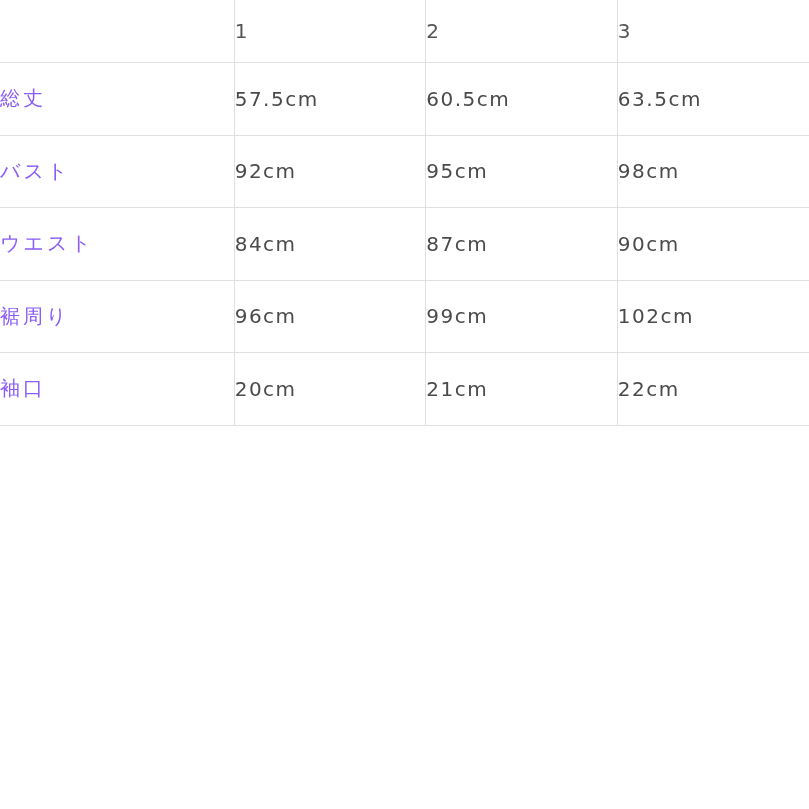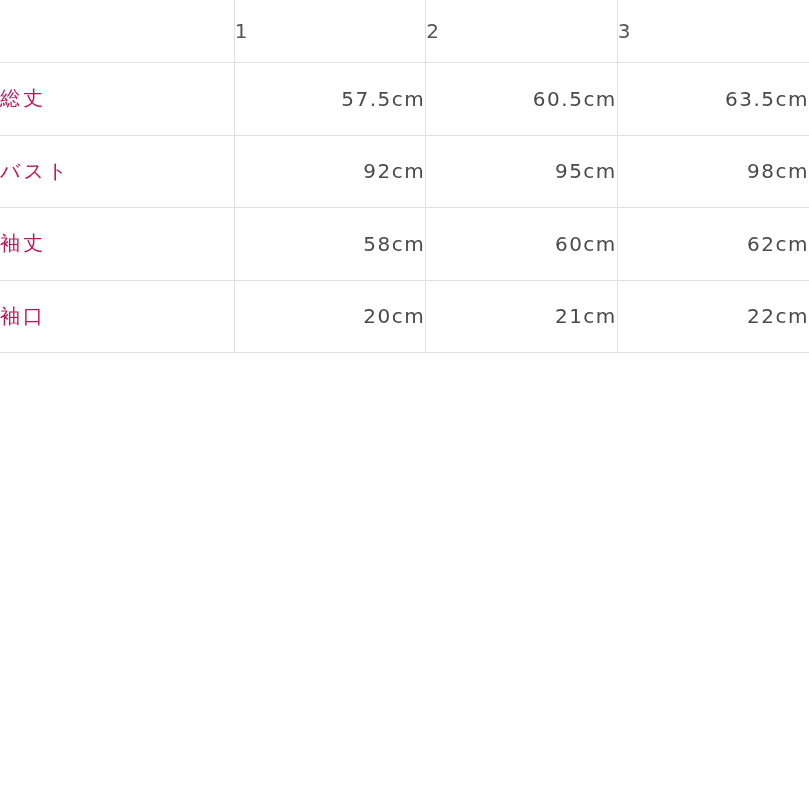--- a/index.html
+++ b/index.html
@@ -41,32 +41,32 @@
   .col-head {
     font-size: 20px;
     color: #555555;
     letter-spacing: 1px;
     padding-left: 24px;
     text-align: left;
     line-height: 1;
   }
   .row-label {
     font-size: 20px;
-    color: #be185d;
+    color: #8b5cf6;
     letter-spacing: 3px;
     text-align: left;
     padding-left: 58px;
     padding-right: 8px;
     line-height: 1.45;
   }
   .cell-value {
     font-size: 20px;
     color: #4a4a4a;
     letter-spacing: 1.5px;
-    text-align: right;
+    text-align: left;
     padding-left: 24px;
     line-height: 1;
   }
   tbody tr { height: 72.5px; }
   tbody tr.tall { height: 86px; }
   .row-label .sub {
     display: block;
     font-size: 18px;
     letter-spacing: 2px;
   }
@@ -96,24 +96,30 @@
       <td class="cell-value">60.5cm</td>
       <td class="cell-value">63.5cm</td>
     </tr>
     <tr>
       <td class="row-label">バスト</td>
       <td class="cell-value">92cm</td>
       <td class="cell-value">95cm</td>
       <td class="cell-value">98cm</td>
     </tr>
     <tr>
-      <td class="row-label">袖丈</td>
-      <td class="cell-value">58cm</td>
-      <td class="cell-value">60cm</td>
-      <td class="cell-value">62cm</td>
+      <td class="row-label">ウエスト</td>
+      <td class="cell-value">84cm</td>
+      <td class="cell-value">87cm</td>
+      <td class="cell-value">90cm</td>
+    </tr>
+    <tr>
+      <td class="row-label">裾周り</td>
+      <td class="cell-value">96cm</td>
+      <td class="cell-value">99cm</td>
+      <td class="cell-value">102cm</td>
     </tr>
     <tr>
       <td class="row-label">袖口</td>
       <td class="cell-value">20cm</td>
       <td class="cell-value">21cm</td>
       <td class="cell-value">22cm</td>
     </tr>
   </tbody>
 </table>
 

